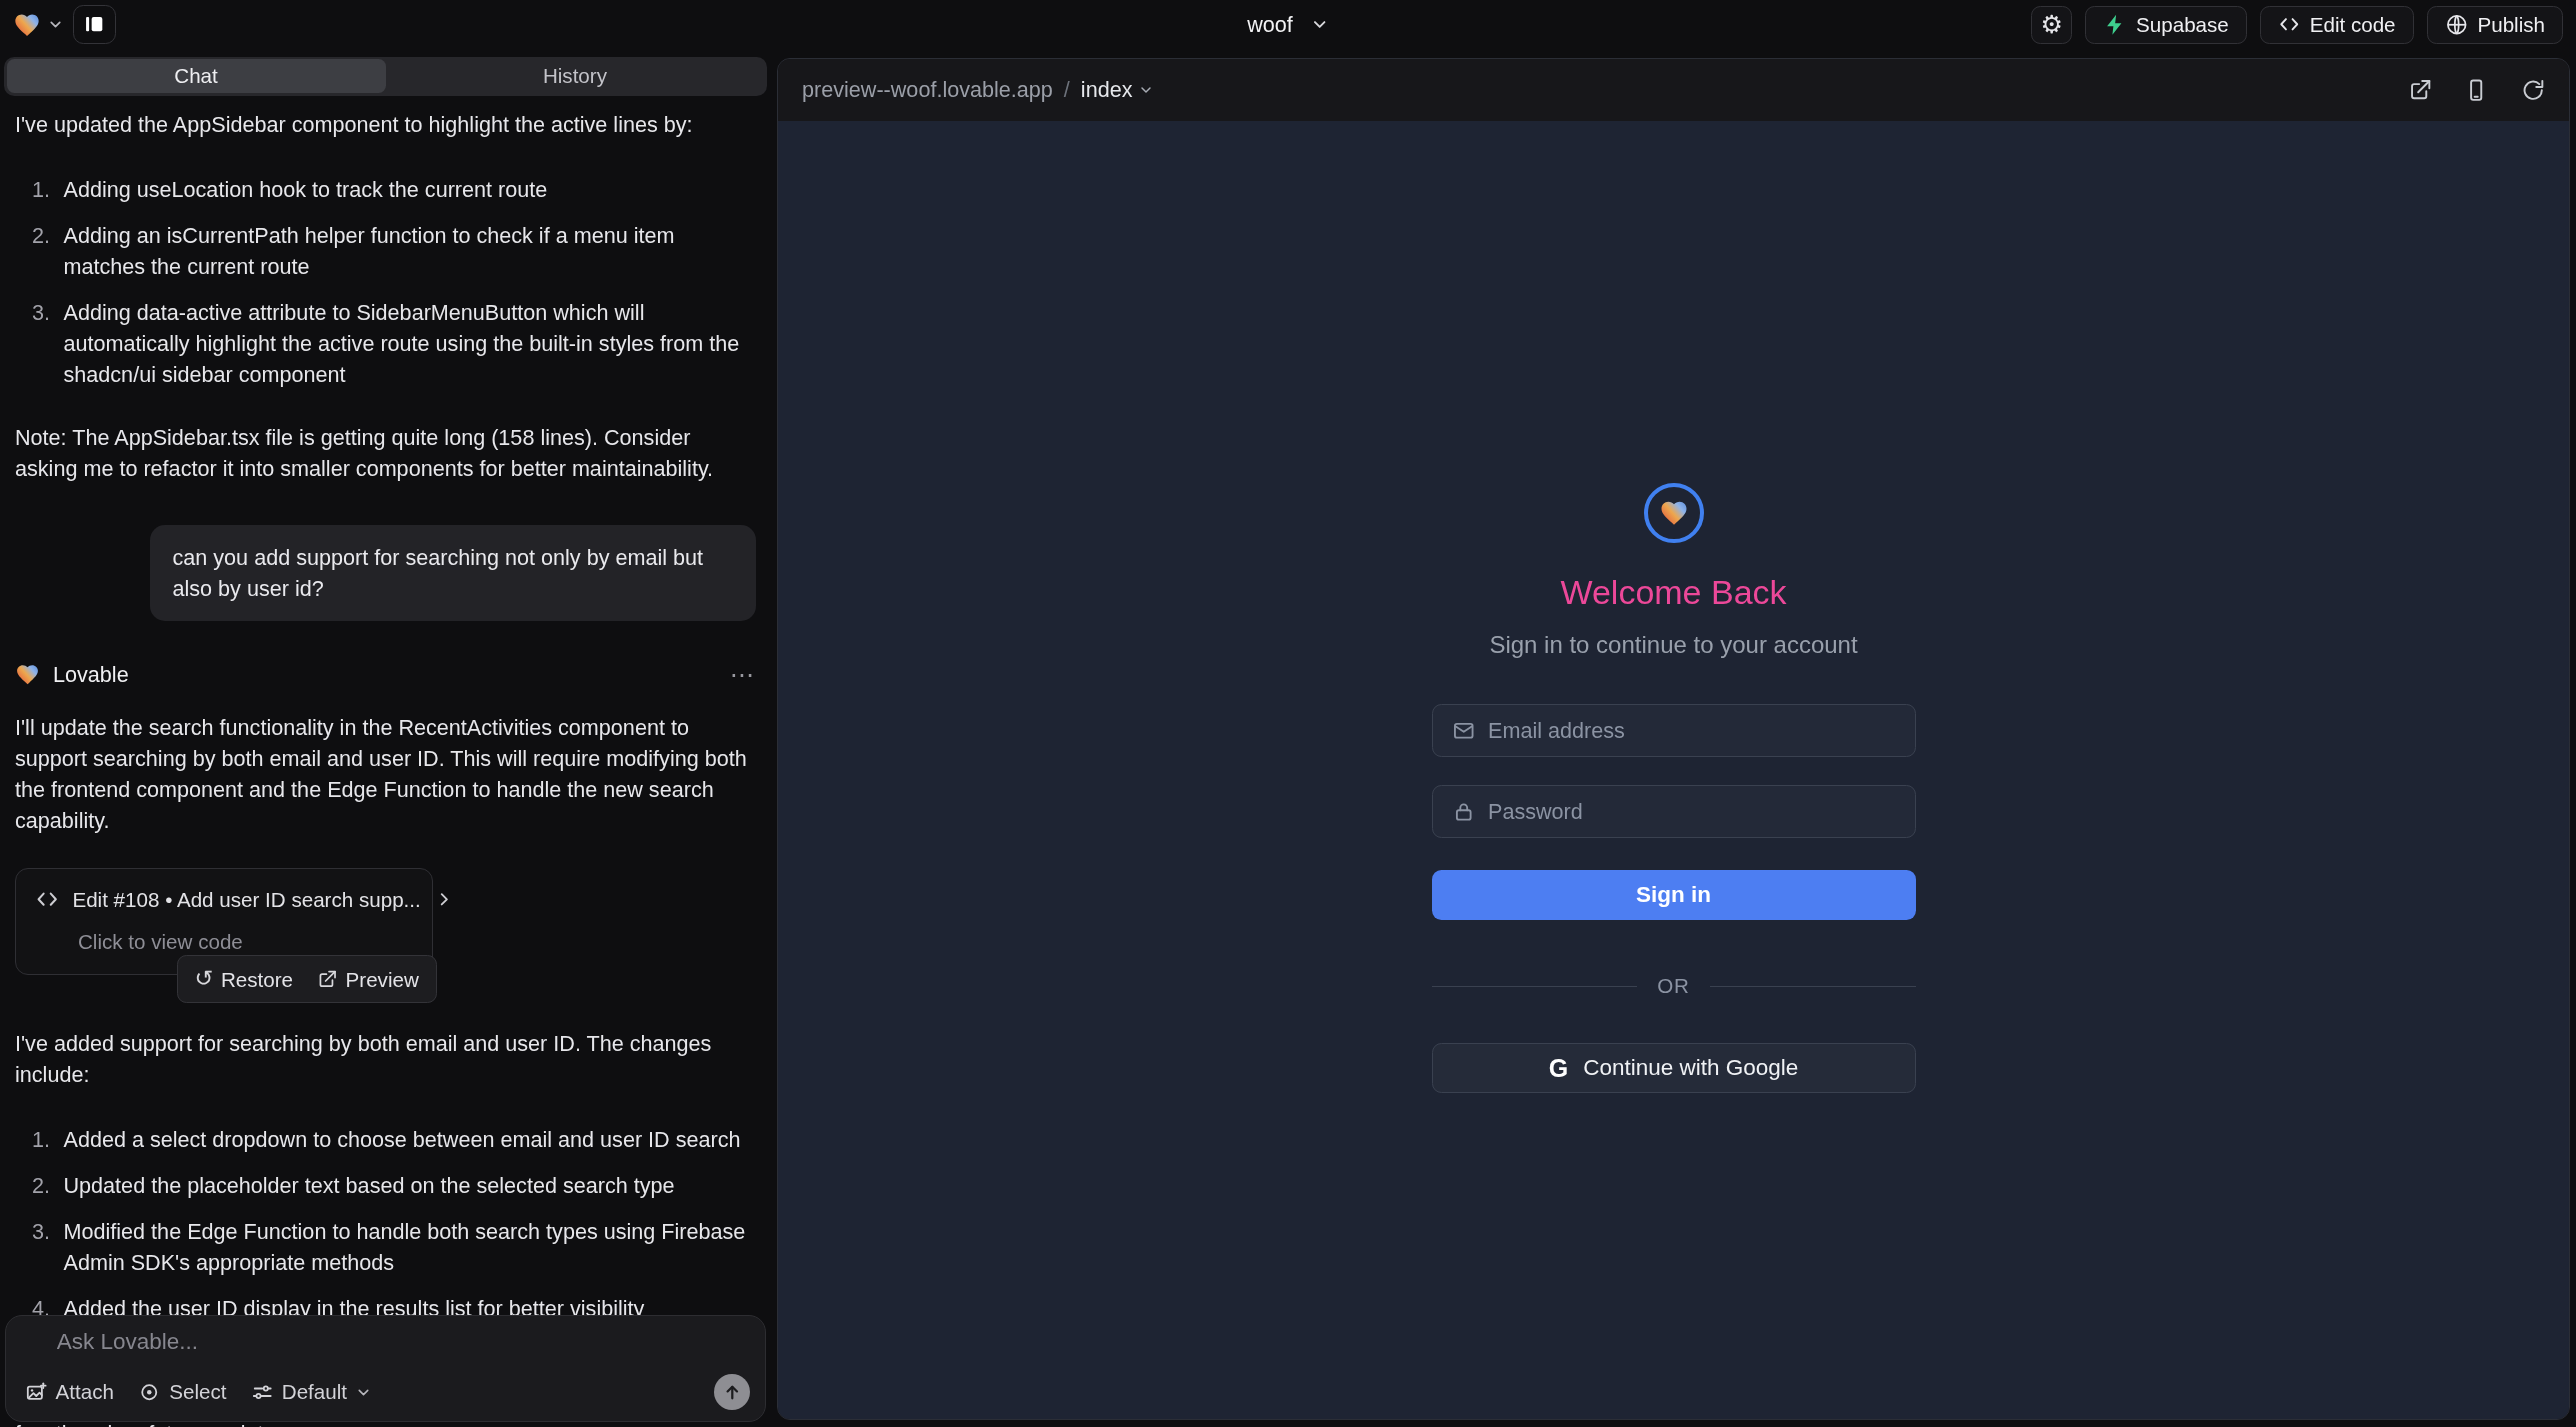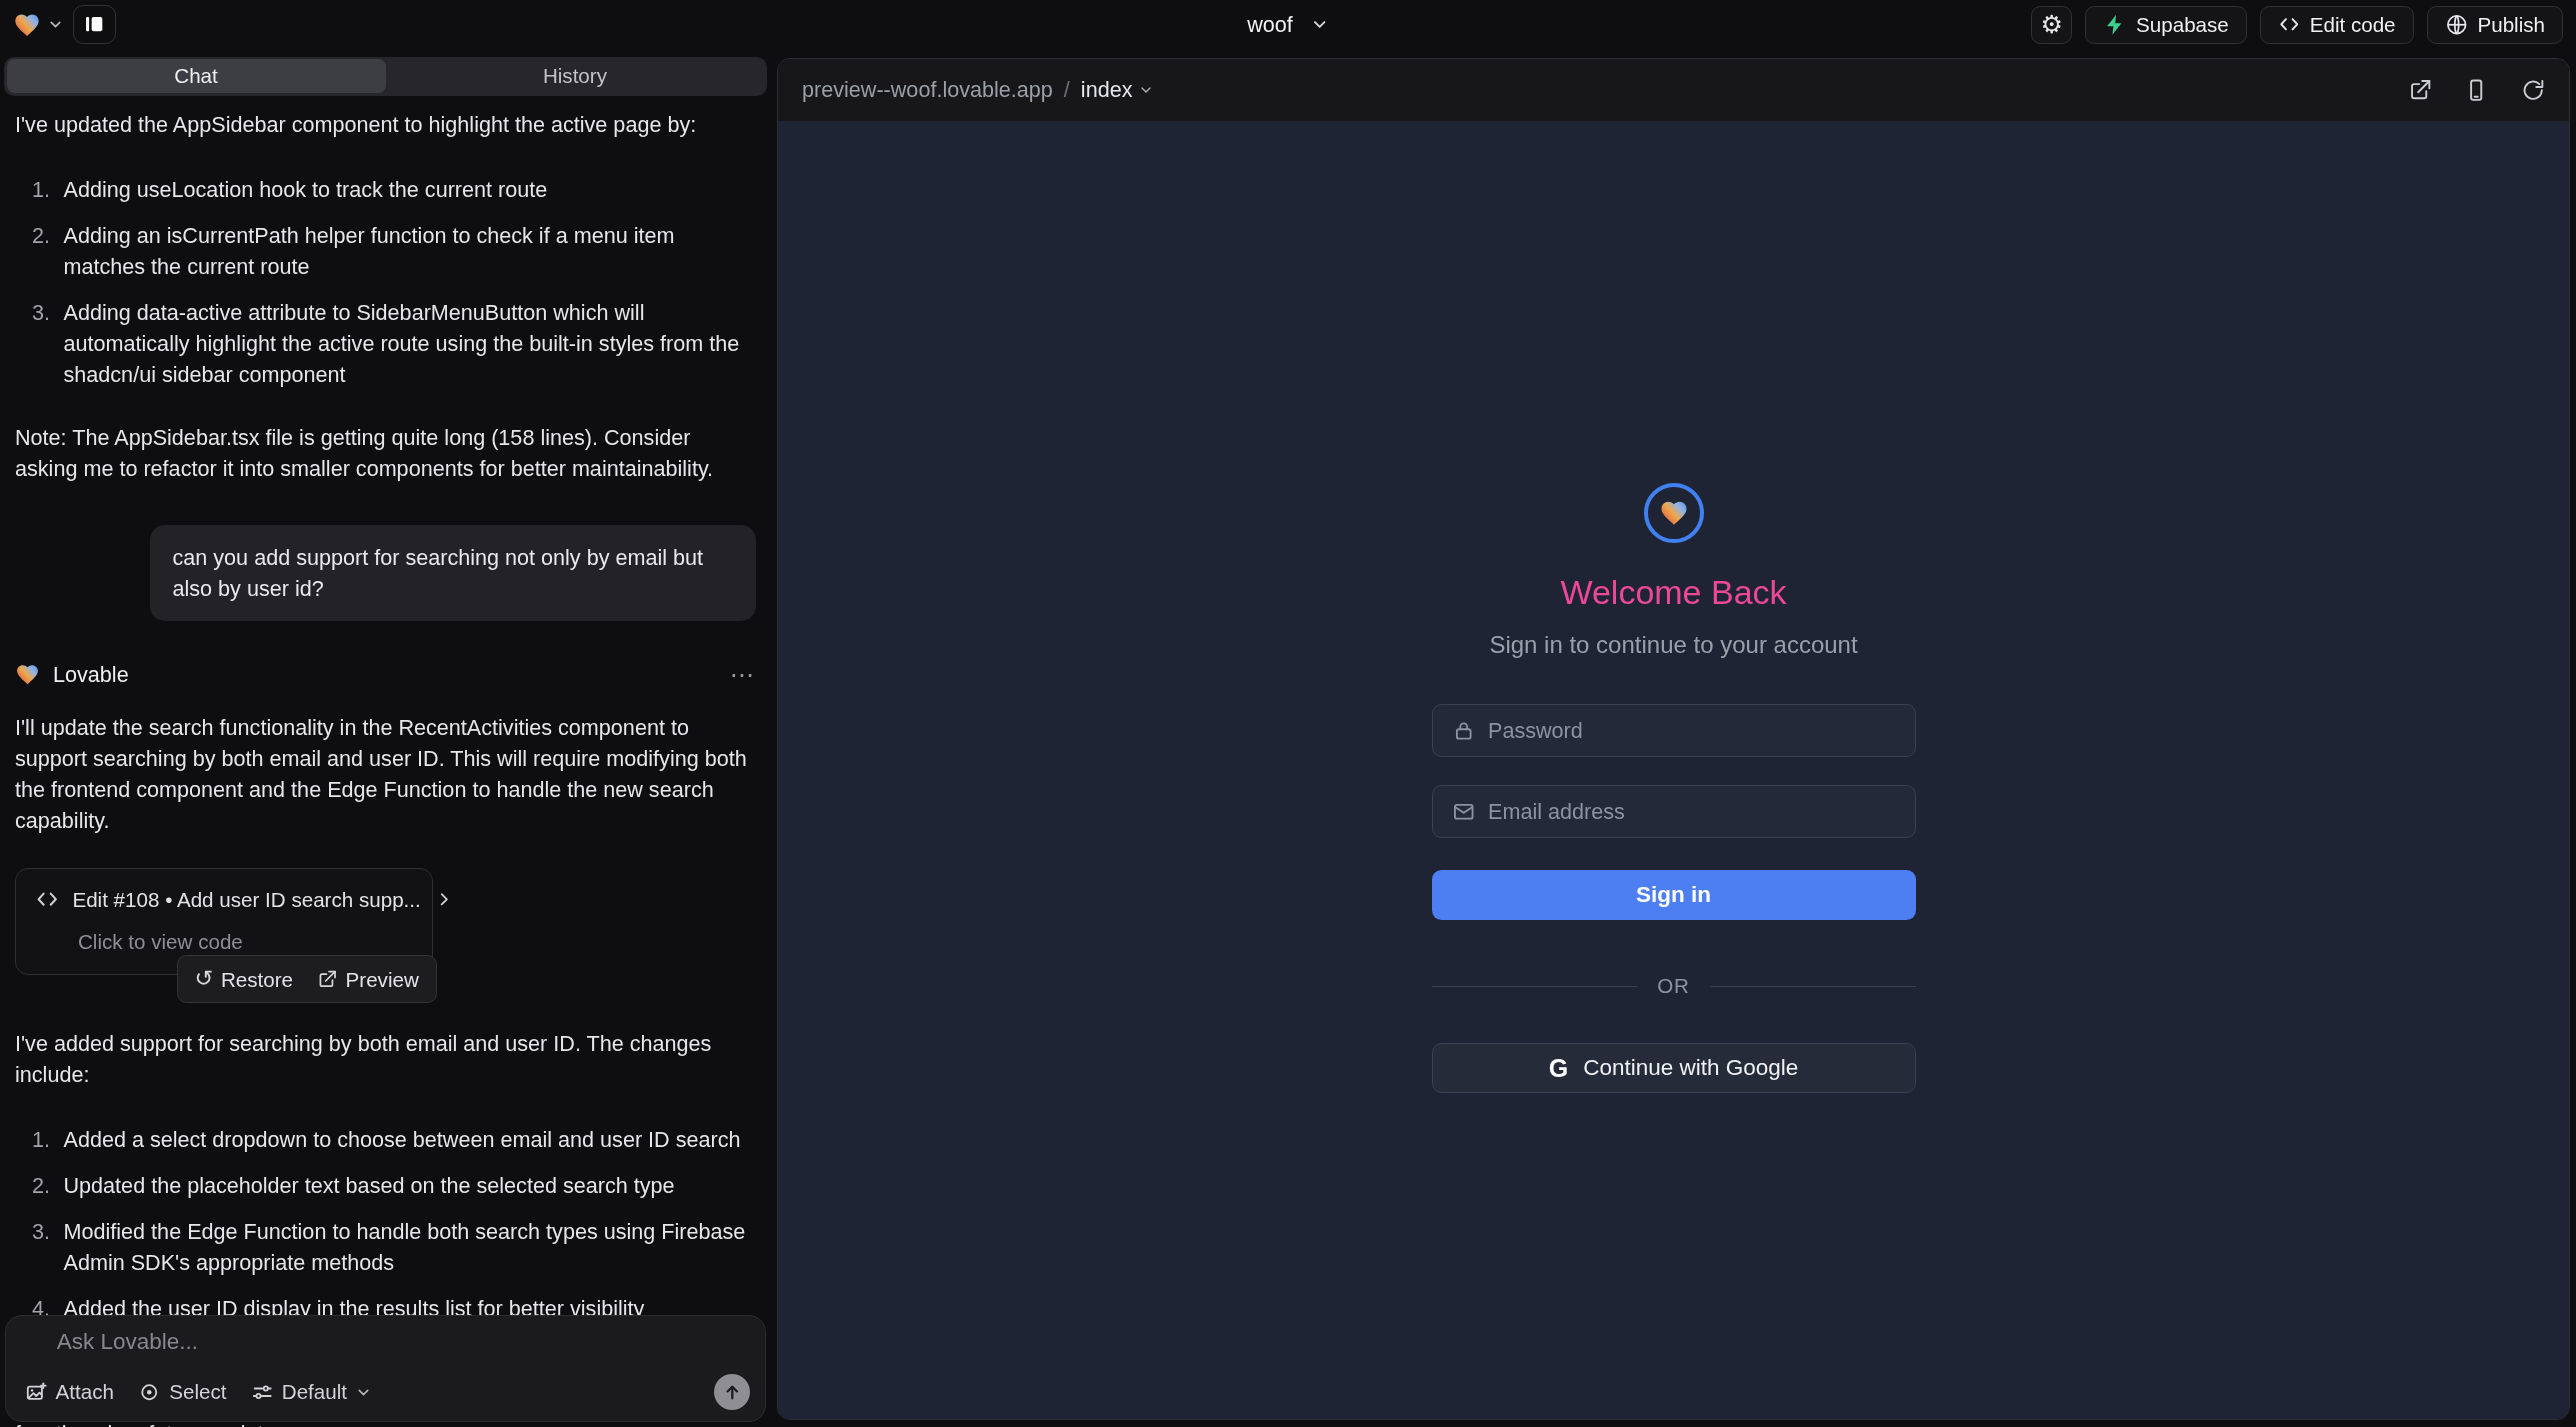--- a/index.html
+++ b/index.html
@@ -244,21 +244,21 @@
 
   <div class="left-panel">
 
     <div class="tabbar">
       <div class="tab active">Chat</div>
       <div class="tab">History</div>
     </div>
 
     <div class="chat">
 
-      <p>I've updated the AppSidebar component to highlight the active page by:</p>
+      <p>I've updated the AppSidebar component to highlight the active lines by:</p>
       <ol>
         <li>Adding useLocation hook to track the current route</li>
         <li>Adding an isCurrentPath helper function to check if a menu item matches the current route</li>
         <li>Adding data-active attribute to SidebarMenuButton which will automatically highlight the active route using the built-in styles from the shadcn/ui sidebar component</li>
       </ol>
       <p>Note: The AppSidebar.tsx file is getting quite long (158 lines). Consider asking me to refactor it into smaller components for better maintainability.</p>
 
       <div class="user-bubble-row">
         <div class="user-bubble">can you add support for searching not only by email but also by user id?</div>
       </div>
@@ -421,35 +421,35 @@
                 <path d="M12 21.35l-1.45-1.32C5.4 15.36 2 12.28 2 8.5 2 5.42 4.42 3 7.5 3c1.74 0 3.41.81 4.5 2.09C13.09 3.81 14.76 3 16.5 3 19.58 3 22 5.42 22 8.5c0 3.78-3.4 6.86-8.55 11.54L12 21.35z" fill="url(#heartGrad)"></path>
               </svg>
           </span>
         </div>
         <div class="auth-title">Welcome Back</div>
         <div class="auth-sub">Sign in to continue to your account</div>
 
         <div class="auth-input">
           <span>
             <svg width="23.5" height="23.5" viewBox="0 0 24 24" fill="none" stroke="#8b93a3" stroke-width="1.9" stroke-linecap="round" stroke-linejoin="round">
+                <rect x="3" y="5" width="18" height="14" rx="2"></rect>
+                <path d="M3.5 7.5 12 13l8.5-5.5"></path>
+              </svg>
+          </span>
+          <input type="text" placeholder="Email address" style="">
+        </div>
+
+        <div class="auth-input">
+          <span>
+            <svg width="23.5" height="23.5" viewBox="0 0 24 24" fill="none" stroke="#8b93a3" stroke-width="1.9" stroke-linecap="round" stroke-linejoin="round">
                 <rect x="5" y="10.5" width="14" height="9.5" rx="2"></rect>
                 <path d="M8.5 10.5V8a3.5 3.5 0 0 1 7 0v2.5"></path>
               </svg>
           </span>
           <input type="password" placeholder="Password" style="">
-        </div>
-
-        <div class="auth-input">
-          <span>
-            <svg width="23.5" height="23.5" viewBox="0 0 24 24" fill="none" stroke="#8b93a3" stroke-width="1.9" stroke-linecap="round" stroke-linejoin="round">
-                <rect x="3" y="5" width="18" height="14" rx="2"></rect>
-                <path d="M3.5 7.5 12 13l8.5-5.5"></path>
-              </svg>
-          </span>
-          <input type="text" placeholder="Email address" style="">
         </div>
 
         <button class="signin-btn">Sign in</button>
 
         <div class="or-row">
           <span class="or-line"></span>
           <span class="or-text">OR</span>
           <span class="or-line"></span>
         </div>
 

